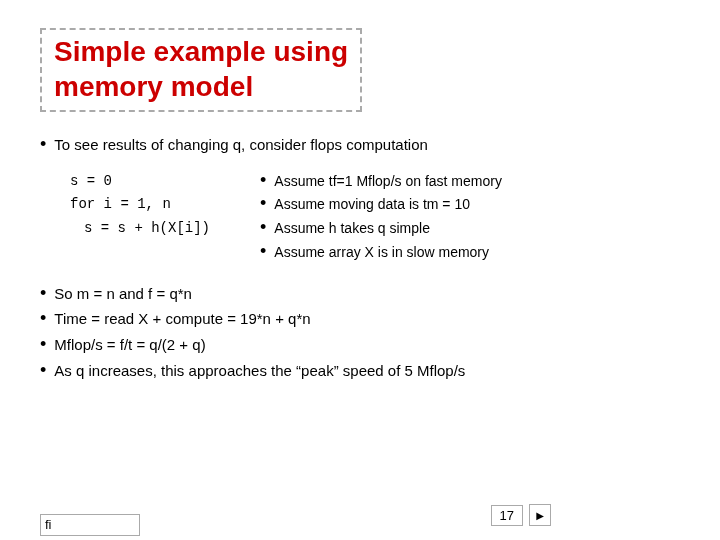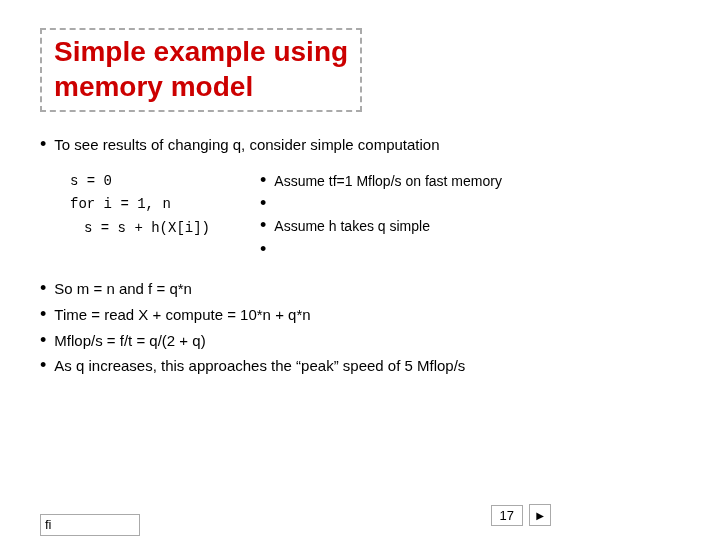--- a/index.html
+++ b/index.html
@@ -131,58 +131,60 @@
   
   <div class="title-box">
     <div class="title-text">Simple example using</div>
     <div class="title-text">memory model</div>
   </div>
 
   
   <div class="bullet-section">
     <div class="bullet-item">
       <span class="bullet-dot">•</span>
-      <span class="bullet-text">To see results of changing q, consider simple computation</span>
+      <span class="bullet-text">To see results of changing q, consider flops computation</span>
     </div>
   </div>
 
   
   <div class="code-section">
     <div class="code-block">
       <div>s = 0</div>
       <div>for i = 1, n</div>
       <div style="padding-left: 14px;">  s = s + h(X[i])</div>
     </div>
     <div class="assume-block">
       <div class="bullet-item">
         <span class="bullet-dot">•</span>
         <span>Assume tf=1 Mflop/s on fast memory</span>
       </div>
       <div class="bullet-item">
         <span class="bullet-dot">•</span>
+        <span>Assume moving data is tm = 10</span>
       </div>
       <div class="bullet-item">
         <span class="bullet-dot">•</span>
         <span>Assume h takes q simple</span>
       </div>
       <div class="bullet-item">
         <span class="bullet-dot">•</span>
+        <span>Assume array X is in slow memory</span>
       </div>
     </div>
   </div>
 
   
   <div class="bottom-bullets">
     <div class="bullet-item">
       <span class="bullet-dot">•</span>
       <span class="bullet-text">So  m = n and f = q*n</span>
     </div>
     <div class="bullet-item">
       <span class="bullet-dot">•</span>
-      <span class="bullet-text">Time = read  X + compute = 10*n + q*n</span>
+      <span class="bullet-text">Time = read  X + compute = 19*n + q*n</span>
     </div>
     <div class="bullet-item">
       <span class="bullet-dot">•</span>
       <span class="bullet-text">Mflop/s = f/t = q/(2 + q)</span>
     </div>
     <div class="bullet-item">
       <span class="bullet-dot">•</span>
       <span class="bullet-text">As q increases, this approaches the “peak” speed of 5 Mflop/s</span>
     </div>
   </div>

